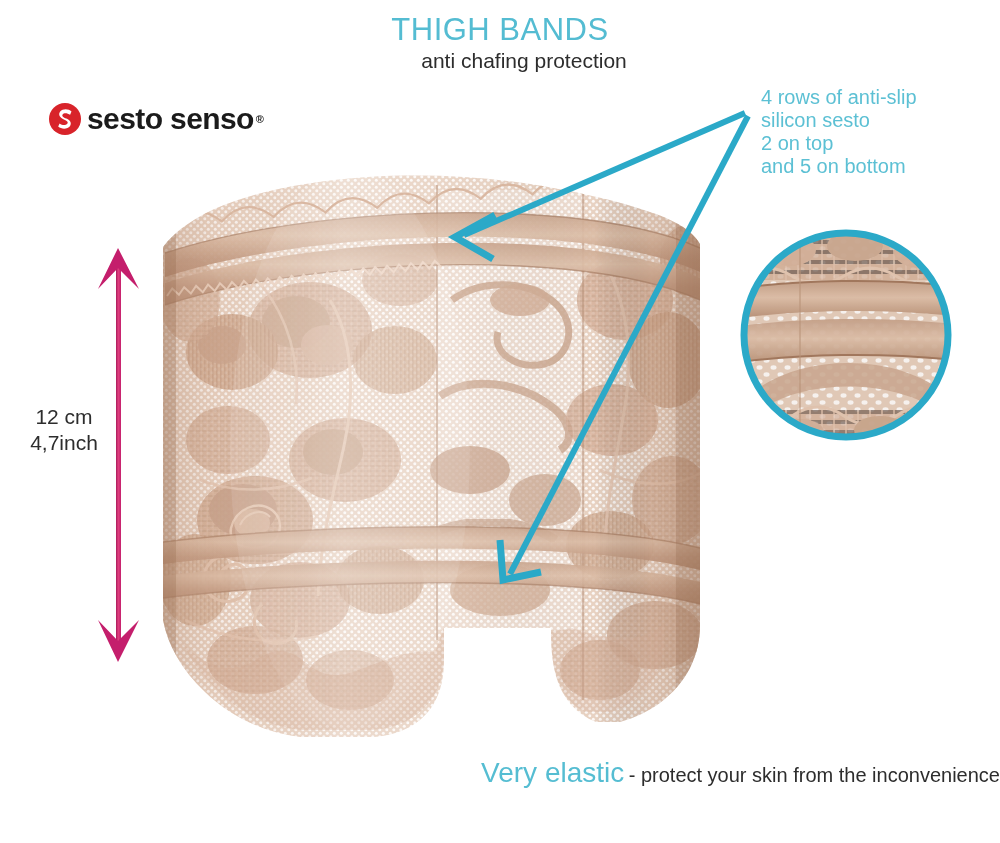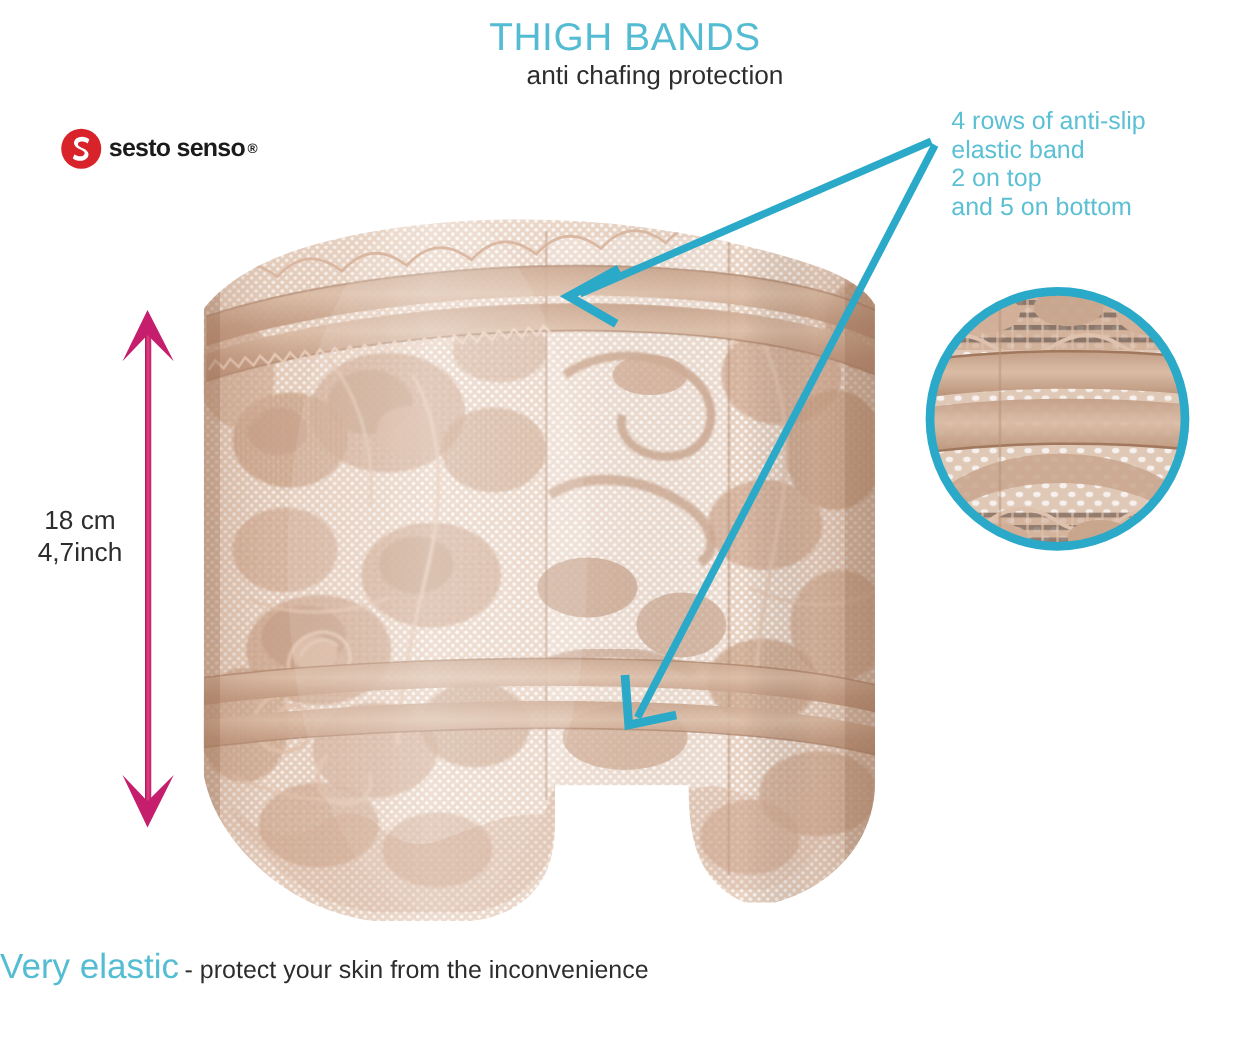--- a/index.html
+++ b/index.html
@@ -44,21 +44,21 @@
   .logo {
     position: absolute;
     left: 48px;
     top: 99px;
     display: flex;
     align-items: center;
     height: 40px;
   }
   .logo-mark { width: 34px; height: 34px; display:block; }
   .logo-word {
-    font-size: 20px;
+    font-size: 30px;
     font-weight: 700;
     color: #1b1b1b;
     letter-spacing: -0.6px;
     margin-left: 5px;
     font-family: "Liberation Sans", sans-serif;
   }
   .logo-reg {
     font-size: 11px;
     color: #1b1b1b;
     vertical-align: super;
@@ -88,21 +88,21 @@
     color: #2d2d2d;
     font-size: 21px;
     line-height: 26px;
   }
 
   
   .footer {
     position: absolute;
     left: 0; right: 0;
     top: 757px;
-    text-align: left;
+    text-align: right;
     white-space: nowrap;
   }
   .footer-strong {
     color: #55bdd2;
     font-size: 28px;
     font-weight: 400;
   }
   .footer-rest {
     color: #2d2d2d;
     font-size: 20px;
@@ -365,21 +365,21 @@
     </g>
 
     <g fill="none" stroke="#2ba9c8" stroke-width="6" stroke-linejoin="miter" stroke-linecap="butt">
       <path d="M748,116 L510,574"></path>
       <path d="M500,540 L503,580 L541,572" stroke-width="7"></path>
     </g>
   </svg>
 
   <div class="callout">
     <div>4 rows of anti-slip</div>
-    <div>elastic band</div>
+    <div>silicon sesto</div>
     <div>2 on top</div>
     <div>and 5 on bottom</div>
   </div>
 
   <svg class="layer inset-layer" viewBox="0 0 1000 843">
     <defs>
       <clipPath id="insetClip">
         <circle cx="846" cy="335" r="102"></circle>
       </clipPath>
       <pattern id="meshZ" width="14" height="14" patternUnits="userSpaceOnUse">
@@ -441,21 +441,21 @@
         <stop offset="45%" stop-color="#e0407f"></stop>
         <stop offset="100%" stop-color="#c41e6c"></stop>
       </linearGradient>
     </defs>
     <rect x="116" y="255" width="5" height="400" fill="url(#magenta)"></rect>
     <path d="M98,289 L118,248 L139,289 L118,268 Z" fill="#c41e6c"></path>
     <path d="M98,620 L118,662 L139,620 L118,641 Z" fill="#c41e6c"></path>
   </svg>
 
   <div class="measure-label">
-    <div>18 cm</div>
+    <div>12 cm</div>
     <div>4,7inch</div>
   </div>
 
   <div class="footer">
     <span class="footer-strong">Very elastic</span>
     <span class="footer-rest">- protect your skin from the inconvenience</span>
   </div>
 
 </div>
 

